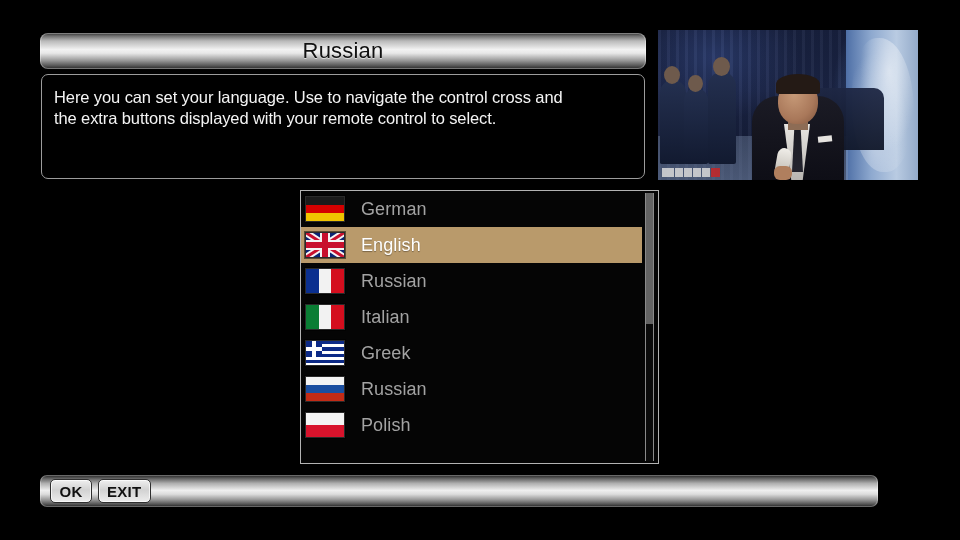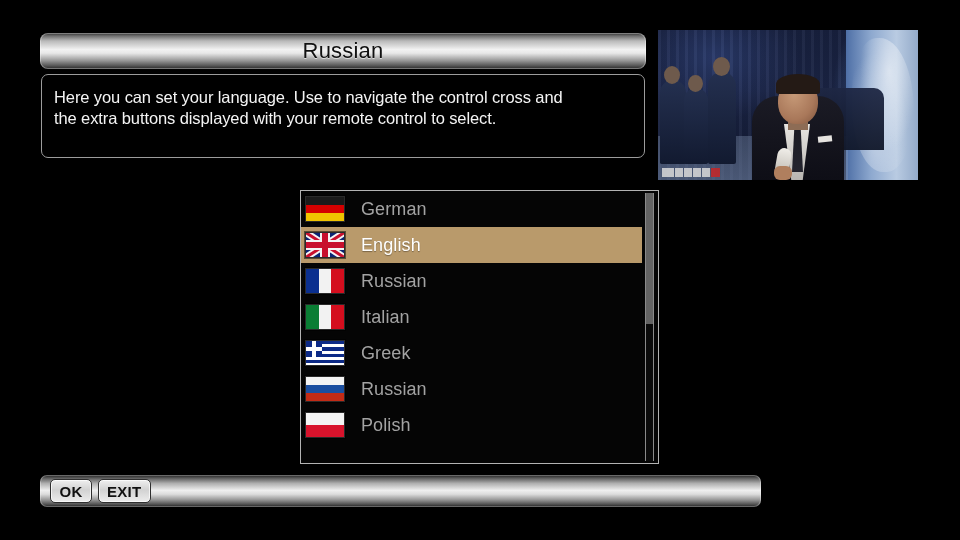--- a/index.html
+++ b/index.html
@@ -46,21 +46,21 @@
     text-shadow: 0 1px 0 rgba(255,255,255,0.55);
     white-space: nowrap;
   }
 
   
   #desc-panel {
     position: absolute;
     left: 41px;
     top: 74px;
     width: 604px;
-    height: 84px;
+    height: 105px;
     box-sizing: border-box;
     background: #000;
     border: 1px solid #9c9c9c;
     border-radius: 7px;
     padding: 12px 14px 0 12px;
   }
   #desc-text {
     color: #f4f4f4;
     font-size: 16.5px;
     line-height: 21px;
@@ -309,21 +309,21 @@
     height: 131px;
     background: #636363;
     box-sizing: border-box;
   }
 
   
   #bottom-bar {
     position: absolute;
     left: 40px;
     top: 475px;
-    width: 721px;
+    width: 838px;
     height: 32px;
     border-radius: 7px;
     background: linear-gradient(to bottom,
         #1f1f1f 0%, #5d5d5d 10%, #aeaeae 26%,
         #efefef 48%, #dcdcdc 60%, #959595 78%,
         #505050 92%, #1c1c1c 100%);
     box-shadow: inset 0 0 0 1px rgba(255,255,255,0.3);
     display: flex;
     align-items: center;
     padding-left: 10px;

